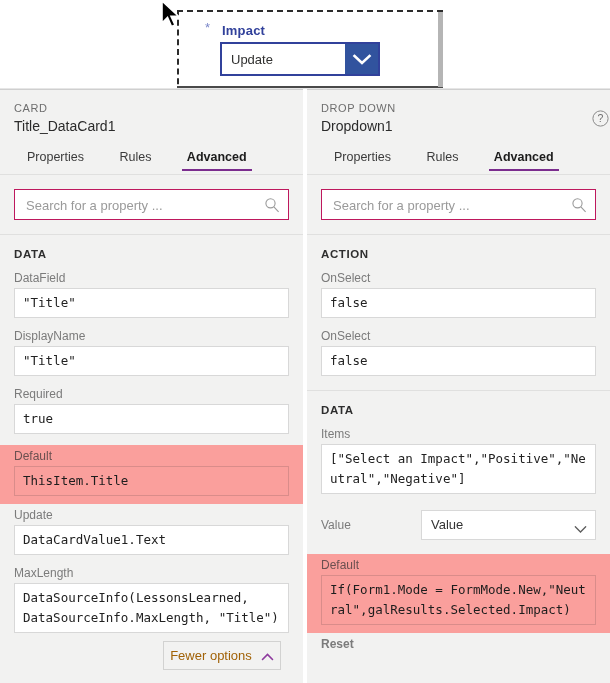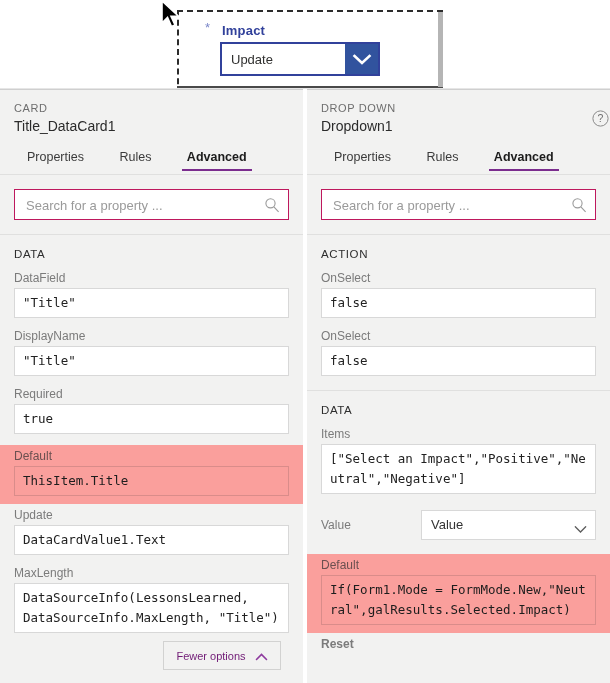--- a/index.html
+++ b/index.html
@@ -238,20 +238,21 @@
     top: 7px;
     width: 16px;
     height: 16px;
   }
 
   .group-head {
     font-size: 11.5px;
     color: #2e2e2e;
     letter-spacing: 0.6px;
     margin: 13px 0 0 14px;
+    font-weight: bold;
   }
   .section-divider {
     width: 303px;
     height: 1px;
     background: #e0e0df;
     margin-top: 14px;
   }
 
   .prop {
     position: relative;
@@ -333,22 +334,22 @@
     background: #f2f2f1;
     border: 1px solid #d2d2d1;
     box-sizing: border-box;
     display: flex;
     align-items: center;
     justify-content: center;
     gap: 9px;
     cursor: default;
   }
   .fewer-btn .lbl {
-    font-size: 11px;
-    color: #701a75;
+    font-size: 13px;
+    color: #a16207;
   }
   .clip-bottom {
     overflow: hidden;
   }
 </style>
 </head>
 <body>
 
 <div id="root">
 

